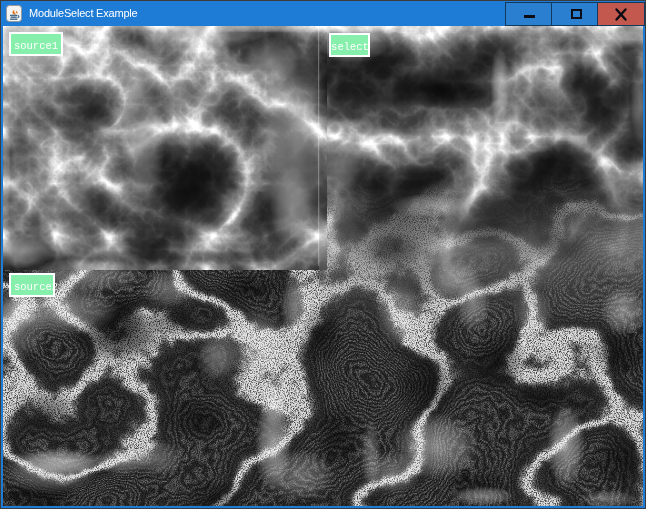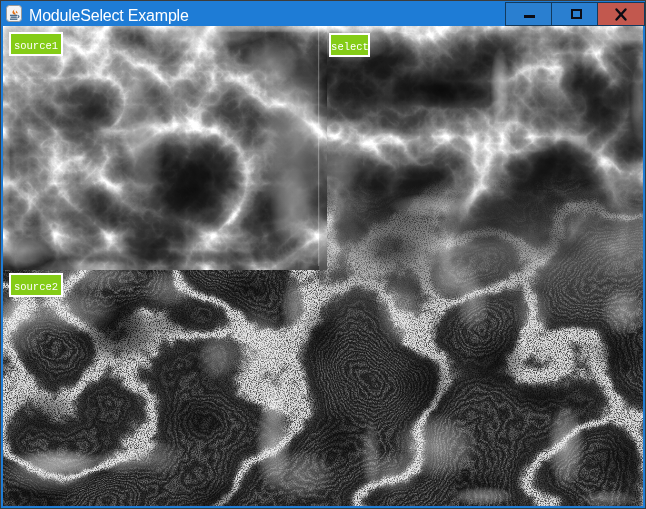--- a/index.html
+++ b/index.html
@@ -1,23 +1,23 @@
 <!DOCTYPE html>
 <html><head><meta charset="utf-8"><style>
 html,body{margin:0;padding:0;width:646px;height:509px;overflow:hidden;background:#3c3c3c;font-family:"Liberation Sans",sans-serif;}
 #outer{position:absolute;left:0;top:0;width:644px;height:507px;border:1px solid #3c3c3c;background:#1e7cd6;}
-#ttext{position:absolute;left:28px;top:6px;color:#fff;font-size:16px;letter-spacing:-0.2px;}
+#ttext{position:absolute;left:28px;top:6px;color:#fff;font-size:11px;letter-spacing:-0.2px;}
 .btn{position:absolute;top:1px;height:24px;border:1px solid #123a5e;box-sizing:border-box;}
 #bmin{left:504px;width:47px;background:#2a7fd0;}
 #bmax{left:550px;width:47px;background:#2a7fd0;}
 #bclose{left:596px;width:48px;background:#c2584e;}
 #content{position:absolute;left:3px;top:26px;width:640px;height:480px;background:#333;}
 #mult{position:absolute;left:0;top:0;width:640px;height:480px;mix-blend-mode:multiply;background:radial-gradient(52px 44px at 87px 104px, rgba(0,0,0,0.5), rgba(0,0,0,0.275) 42%, rgba(0,0,0,0) 70%),radial-gradient(48px 40px at 95px 185px, rgba(0,0,0,0.5), rgba(0,0,0,0.275) 42%, rgba(0,0,0,0) 70%),radial-gradient(60px 58px at 212px 144px, rgba(0,0,0,0.42), rgba(0,0,0,0.231) 42%, rgba(0,0,0,0) 70%),radial-gradient(30px 26px at 297px 49px, rgba(0,0,0,0.3), rgba(0,0,0,0.165) 42%, rgba(0,0,0,0) 70%),radial-gradient(50px 36px at 472px 195px, rgba(0,0,0,0.3), rgba(0,0,0,0.165) 42%, rgba(0,0,0,0) 70%),radial-gradient(30px 36px at 347px 204px, rgba(0,0,0,0.35), rgba(0,0,0,0.193) 42%, rgba(0,0,0,0) 70%),radial-gradient(25px 18px at 634px 20px, rgba(0,0,0,0.25), rgba(0,0,0,0.138) 42%, rgba(0,0,0,0) 70%),radial-gradient(45px 28px at 390px 225px, rgba(0,0,0,0.45), rgba(0,0,0,0.248) 42%, rgba(0,0,0,0) 70%),radial-gradient(48px 26px at 557px 220px, rgba(0,0,0,0.5), rgba(0,0,0,0.275) 42%, rgba(0,0,0,0) 70%),radial-gradient(66px 42px at 115px 308px, rgba(0,0,0,0.75), rgba(0,0,0,0.413) 42%, rgba(0,0,0,0) 70%),radial-gradient(50px 26px at 247px 262px, rgba(0,0,0,0.5), rgba(0,0,0,0.275) 42%, rgba(0,0,0,0) 70%),radial-gradient(52px 32px at 42px 386px, rgba(0,0,0,0.5), rgba(0,0,0,0.275) 42%, rgba(0,0,0,0) 70%),radial-gradient(52px 36px at 193px 392px, rgba(0,0,0,0.5), rgba(0,0,0,0.275) 42%, rgba(0,0,0,0) 70%),radial-gradient(58px 30px at 37px 469px, rgba(0,0,0,0.6), rgba(0,0,0,0.33) 42%, rgba(0,0,0,0) 70%),radial-gradient(48px 26px at 212px 471px, rgba(0,0,0,0.45), rgba(0,0,0,0.248) 42%, rgba(0,0,0,0) 70%),radial-gradient(34px 46px at 320px 310px, rgba(0,0,0,0.45), rgba(0,0,0,0.248) 42%, rgba(0,0,0,0) 70%),radial-gradient(34px 52px at 335px 412px, rgba(0,0,0,0.5), rgba(0,0,0,0.275) 42%, rgba(0,0,0,0) 70%),radial-gradient(46px 48px at 422px 359px, rgba(0,0,0,0.5), rgba(0,0,0,0.275) 42%, rgba(0,0,0,0) 70%),radial-gradient(44px 44px at 494px 336px, rgba(0,0,0,0.5), rgba(0,0,0,0.275) 42%, rgba(0,0,0,0) 70%),radial-gradient(46px 36px at 619px 326px, rgba(0,0,0,0.5), rgba(0,0,0,0.275) 42%, rgba(0,0,0,0) 70%),radial-gradient(48px 26px at 539px 372px, rgba(0,0,0,0.45), rgba(0,0,0,0.248) 42%, rgba(0,0,0,0) 70%),radial-gradient(42px 42px at 615px 434px, rgba(0,0,0,0.5), rgba(0,0,0,0.275) 42%, rgba(0,0,0,0) 70%),radial-gradient(52px 26px at 477px 461px, rgba(0,0,0,0.45), rgba(0,0,0,0.248) 42%, rgba(0,0,0,0) 70%),radial-gradient(58px 32px at 440px 63px, rgba(0,0,0,0.6), rgba(0,0,0,0.33) 42%, rgba(0,0,0,0) 70%),radial-gradient(45px 25px at 578px 55px, rgba(0,0,0,0.6), rgba(0,0,0,0.33) 42%, rgba(0,0,0,0) 70%),radial-gradient(52px 28px at 567px 130px, rgba(0,0,0,0.55), rgba(0,0,0,0.303) 42%, rgba(0,0,0,0) 70%),radial-gradient(70px 65px at 575px 95px, rgba(0,0,0,0.35), rgba(0,0,0,0.193) 42%, rgba(0,0,0,0) 70%),radial-gradient(60px 26px at 160px 210px, rgba(0,0,0,0.45), rgba(0,0,0,0.248) 42%, rgba(0,0,0,0) 70%),radial-gradient(172px 12px at 160px 232px, rgba(0,0,0,0.4), rgba(0,0,0,0.22) 42%, rgba(0,0,0,0) 70%),radial-gradient(40px 18px at 450px 22px, rgba(0,0,0,0.12), rgba(0,0,0,0.066) 42%, rgba(0,0,0,0) 70%),radial-gradient(30px 80px at 15px 140px, rgba(0,0,0,0.22), rgba(0,0,0,0.121) 42%, rgba(0,0,0,0) 70%),radial-gradient(32px 34px at 122px 288px, rgba(0,0,0,0.45), rgba(0,0,0,0.248) 42%, rgba(0,0,0,0) 70%),radial-gradient(35px 25px at 167px 294px, rgba(0,0,0,0.45), rgba(0,0,0,0.248) 42%, rgba(0,0,0,0) 70%),radial-gradient(25px 40px at 630px 60px, rgba(0,0,0,0.3), rgba(0,0,0,0.165) 42%, rgba(0,0,0,0) 70%);}
 #scr{position:absolute;left:0;top:0;width:640px;height:480px;mix-blend-mode:screen;background:radial-gradient(75px 50px at 22px 14px, rgba(255,255,255,0.4), rgba(255,255,255,0.22) 42%, rgba(255,255,255,0) 70%),radial-gradient(32px 106px at 140px 110px, rgba(255,255,255,0.32), rgba(255,255,255,0.176) 42%, rgba(255,255,255,0) 70%),radial-gradient(56px 150px at 292px 120px, rgba(255,255,255,0.4), rgba(255,255,255,0.22) 42%, rgba(255,255,255,0) 70%),radial-gradient(87px 20px at 200px 8px, rgba(255,255,255,0.32), rgba(255,255,255,0.176) 42%, rgba(255,255,255,0) 70%),radial-gradient(14px 55px at 497px 60px, rgba(255,255,255,0.45), rgba(255,255,255,0.248) 42%, rgba(255,255,255,0) 70%),radial-gradient(50px 27px at 350px 18px, rgba(255,255,255,0.32), rgba(255,255,255,0.176) 42%, rgba(255,255,255,0) 70%),radial-gradient(50px 17px at 612px 12px, rgba(255,255,255,0.28), rgba(255,255,255,0.154) 42%, rgba(255,255,255,0) 70%),radial-gradient(81px 37px at 60px 284px, rgba(255,255,255,0.4), rgba(255,255,255,0.22) 42%, rgba(255,255,255,0) 70%),radial-gradient(50px 50px at 10px 300px, rgba(255,255,255,0.32), rgba(255,255,255,0.176) 42%, rgba(255,255,255,0) 70%),radial-gradient(68px 35px at 47px 444px, rgba(255,255,255,0.36), rgba(255,255,255,0.198) 42%, rgba(255,255,255,0) 70%),radial-gradient(43px 56px at 255px 319px, rgba(255,255,255,0.28), rgba(255,255,255,0.154) 42%, rgba(255,255,255,0) 70%),radial-gradient(35px 50px at 397px 289px, rgba(255,255,255,0.32), rgba(255,255,255,0.176) 42%, rgba(255,255,255,0) 70%),radial-gradient(30px 37px at 530px 288px, rgba(255,255,255,0.24), rgba(255,255,255,0.132) 42%, rgba(255,255,255,0) 70%),radial-gradient(32px 35px at 620px 285px, rgba(255,255,255,0.4), rgba(255,255,255,0.22) 42%, rgba(255,255,255,0) 70%),radial-gradient(50px 37px at 297px 449px, rgba(255,255,255,0.32), rgba(255,255,255,0.176) 42%, rgba(255,255,255,0) 70%),radial-gradient(37px 30px at 452px 254px, rgba(255,255,255,0.34), rgba(255,255,255,0.187) 42%, rgba(255,255,255,0) 70%),radial-gradient(46px 14px at 480px 470px, rgba(255,255,255,0.42), rgba(255,255,255,0.231) 42%, rgba(255,255,255,0) 70%),radial-gradient(37px 27px at 155px 432px, rgba(255,255,255,0.28), rgba(255,255,255,0.154) 42%, rgba(255,255,255,0) 70%),radial-gradient(90px 25px at 80px 250px, rgba(255,255,255,0.36), rgba(255,255,255,0.198) 42%, rgba(255,255,255,0) 70%),radial-gradient(40px 28px at 165px 262px, rgba(255,255,255,0.32), rgba(255,255,255,0.176) 42%, rgba(255,255,255,0) 70%),radial-gradient(70px 18px at 60px 436px, rgba(255,255,255,0.45), rgba(255,255,255,0.248) 42%, rgba(255,255,255,0) 70%),radial-gradient(40px 20px at 120px 435px, rgba(255,255,255,0.36), rgba(255,255,255,0.198) 42%, rgba(255,255,255,0) 70%),radial-gradient(26px 70px at 270px 418px, rgba(255,255,255,0.5), rgba(255,255,255,0.275) 42%, rgba(255,255,255,0) 70%),radial-gradient(62px 48px at 433px 420px, rgba(255,255,255,0.45), rgba(255,255,255,0.248) 42%, rgba(255,255,255,0) 70%),radial-gradient(28px 62px at 563px 420px, rgba(255,255,255,0.5), rgba(255,255,255,0.275) 42%, rgba(255,255,255,0) 70%),radial-gradient(60px 18px at 428px 180px, rgba(255,255,255,0.35), rgba(255,255,255,0.193) 42%, rgba(255,255,255,0) 70%),radial-gradient(30px 40px at 340px 140px, rgba(255,255,255,0.3), rgba(255,255,255,0.165) 42%, rgba(255,255,255,0) 70%),radial-gradient(25px 40px at 470px 278px, rgba(255,255,255,0.35), rgba(255,255,255,0.193) 42%, rgba(255,255,255,0) 70%),radial-gradient(14px 60px at 637px 75px, rgba(255,255,255,0.28), rgba(255,255,255,0.154) 42%, rgba(255,255,255,0) 70%),radial-gradient(40px 35px at 268px 35px, rgba(255,255,255,0.4), rgba(255,255,255,0.22) 42%, rgba(255,255,255,0) 70%),radial-gradient(45px 25px at 20px 225px, rgba(255,255,255,0.4), rgba(255,255,255,0.22) 42%, rgba(255,255,255,0) 70%),radial-gradient(30px 35px at 215px 330px, rgba(255,255,255,0.35), rgba(255,255,255,0.193) 42%, rgba(255,255,255,0) 70%),radial-gradient(22px 45px at 293px 280px, rgba(255,255,255,0.4), rgba(255,255,255,0.22) 42%, rgba(255,255,255,0) 70%),radial-gradient(30px 60px at 288px 180px, rgba(255,255,255,0.3), rgba(255,255,255,0.165) 42%, rgba(255,255,255,0) 70%),radial-gradient(8px 110px at 2px 140px, rgba(255,255,255,0.3), rgba(255,255,255,0.165) 42%, rgba(255,255,255,0) 70%),radial-gradient(40px 32px at 390px 447px, rgba(255,255,255,0.33), rgba(255,255,255,0.182) 42%, rgba(255,255,255,0) 70%),radial-gradient(14px 55px at 368px 430px, rgba(255,255,255,0.3), rgba(255,255,255,0.165) 42%, rgba(255,255,255,0) 70%),radial-gradient(330px 7px at 320px 2px, rgba(255,255,255,0.4), rgba(255,255,255,0.22) 42%, rgba(255,255,255,0) 70%),radial-gradient(25px 30px at 12px 288px, rgba(255,255,255,0.35), rgba(255,255,255,0.193) 42%, rgba(255,255,255,0) 70%),radial-gradient(20px 40px at 272px 374px, rgba(255,255,255,0.35), rgba(255,255,255,0.193) 42%, rgba(255,255,255,0) 70%),radial-gradient(42px 13px at 605px 473px, rgba(255,255,255,0.32), rgba(255,255,255,0.176) 42%, rgba(255,255,255,0) 70%);}
-.lbl{position:absolute;box-sizing:border-box;height:24px;background:#84cc16;border:2px solid #fff;}
+.lbl{position:absolute;box-sizing:border-box;height:24px;background:#86efac;border:2px solid #fff;}
 </style></head><body>
 <div id="outer">
   <svg width="16" height="17" style="position:absolute;left:5px;top:4px" viewBox="0 0 16 17">
     <rect x="0.5" y="0.5" width="15" height="16" rx="3" fill="#f4f4f4" stroke="#999"></rect>
     <path d="M6.8 8.4 C5.8 7.1 7.0 5.6 8.4 4.5 C7.6 6 8.0 6.9 8.8 7.7 C9.6 8.5 9.9 9.4 9.0 10.4 C9.5 9.1 7.8 9.6 6.8 8.4 Z" fill="#e07118"></path>
     <path d="M9.9 7.5 C9.4 6.7 10.2 5.9 10.9 5.4 C10.5 6.2 10.7 6.6 11.2 7.1 C11.7 7.6 11.8 8.2 11.2 8.8 C11.5 8.0 10.5 8.3 9.9 7.5 Z" fill="#e07118"></path>
     <g stroke="#4a6b8a" stroke-width="1.4" fill="none">
       <path d="M4 10.4 H11.4"></path>
         <path d="M4.6 12.2 H10.8"></path>
         <path d="M4 14.2 H11.4"></path>
@@ -119,15 +119,15 @@
    <rect x="315" y="0" width="1.2" height="240" fill="#fff" opacity="0.28"></rect>
   </svg>
   <div id="mult"></div>
   <div id="scr"></div>
   <div class="lbl" style="left:6px;top:6px;width:54px;"><svg width="50" height="20">
         <text x="25" y="14.5" text-anchor="middle" font-family="Liberation Mono,monospace" font-size="10.5px" fill="#fff">source1</text>
       </svg></div>
   <div class="lbl" style="left:326px;top:7px;width:41px;"><svg width="38" height="20">
         <text x="19" y="14.5" text-anchor="middle" font-family="Liberation Mono,monospace" font-size="10.5px" fill="#fff">select</text>
       </svg></div>
-  <div class="lbl" style="left:6px;top:247px;width:54px;text-align:center;"><svg width="50" height="20">
+  <div class="lbl" style="left:6px;top:247px;width:46px;text-align:center;"><svg width="50" height="20">
         <text x="25" y="14.5" text-anchor="middle" font-family="Liberation Mono,monospace" font-size="10.5px" fill="#fff">source2</text>
       </svg></div>
 </div>
 </body></html>

